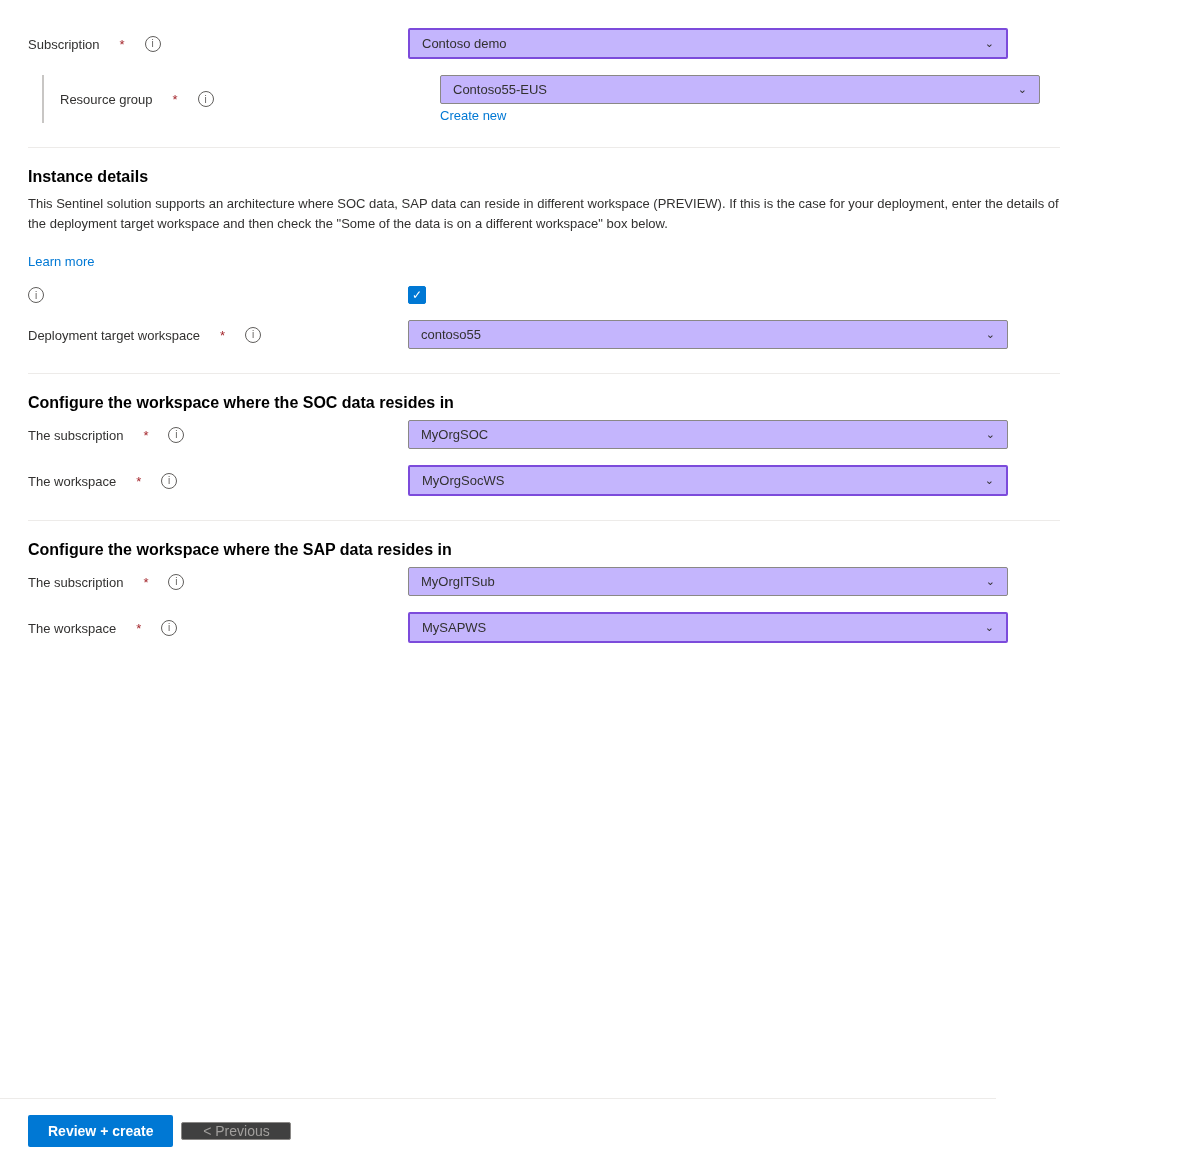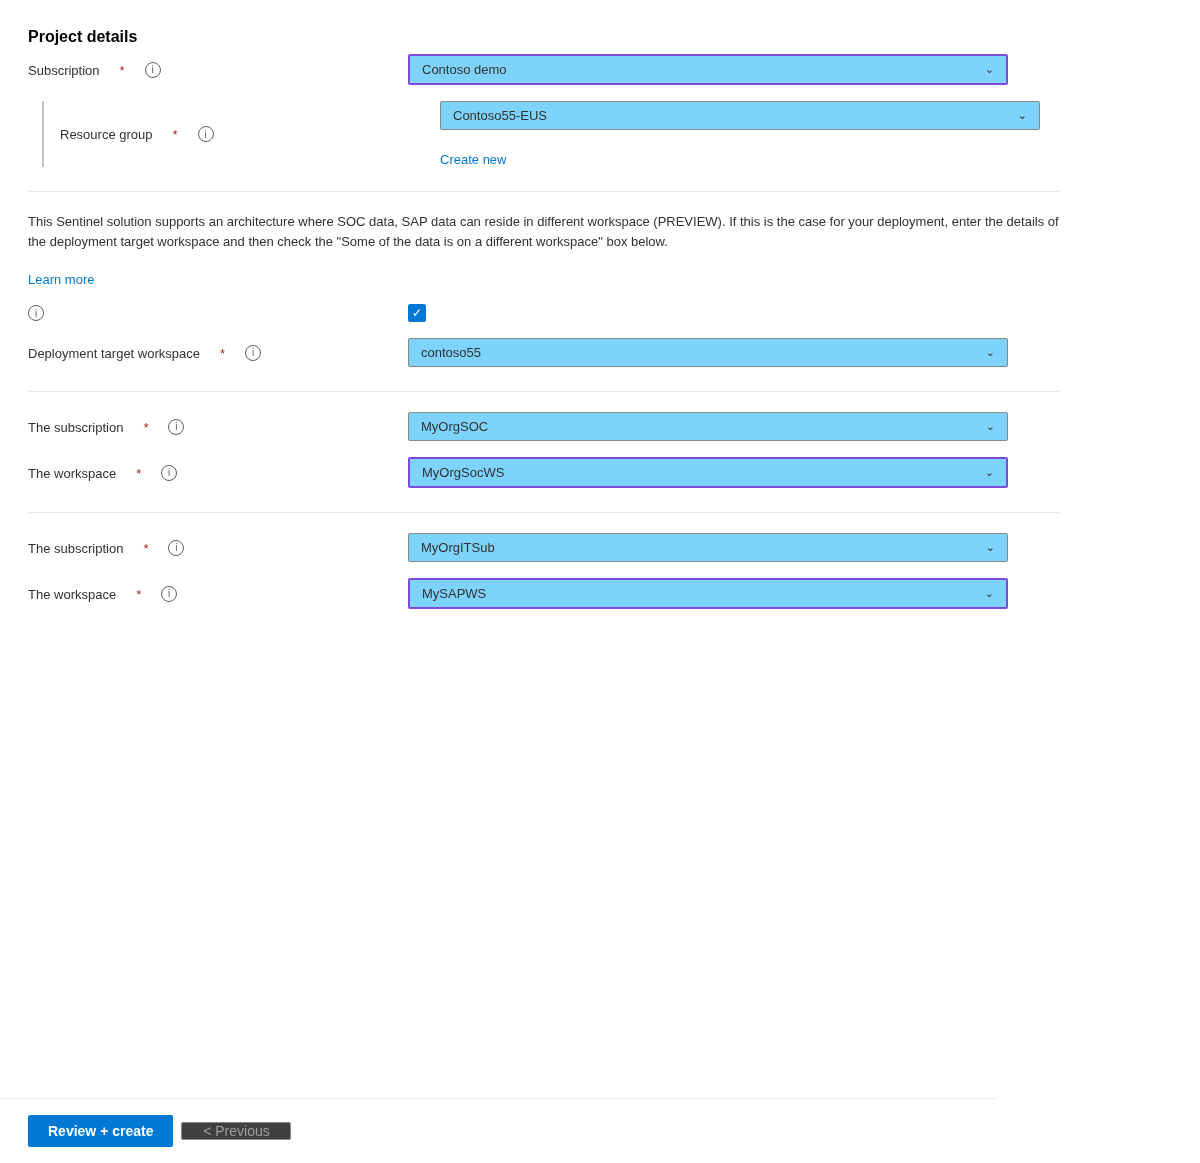--- a/index.html
+++ b/index.html
@@ -70,21 +70,21 @@
       flex: 1;
       max-width: 600px;
     }
 
     .dropdown {
       width: 100%;
       border: 1px solid #8a8886;
       border-radius: 2px;
       padding: 6px 12px;
       font-size: 13px;
-      background: #7dd3fc;
+      background: #c4b5fd;
       cursor: pointer;
       display: flex;
       align-items: center;
       justify-content: space-between;
       color: #323130;
       position: relative;
     }
 
     .dropdown.active-border {
       border: 2px solid #7c4bdb;
@@ -92,21 +92,21 @@
 
     .dropdown-chevron {
       font-size: 11px;
       color: #323130;
     }
 
     .create-new-link {
       color: #0078d4;
       font-size: 13px;
       cursor: pointer;
-      margin-top: 22px;
+      margin-top: 4px;
       display: inline-block;
       text-decoration: none;
     }
 
     .learn-more-link {
       color: #0078d4;
       font-size: 13px;
       cursor: pointer;
       display: inline-block;
       text-decoration: none;
@@ -222,21 +222,20 @@
       gap: 4px;
       margin-top: 2px;
     }
   </style>
 </head>
 <body>
 
 <div class="main-content">
 
   <div class="section-spacer">
-    <div class="section-title">Project details</div>
 
     <div class="form-row">
       <div class="form-label">
         <span>Subscription</span>
         <span class="required-star">*</span>
         <span class="info-icon">i</span>
       </div>
       <div class="form-control">
         <div class="dropdown active-border">
           <span>Contoso demo</span>
@@ -259,20 +258,21 @@
           </div>
           <a class="create-new-link">Create new</a>
         </div>
       </div>
     </div>
   </div>
 
   <hr class="divider-line">
 
   <div class="section-spacer">
+    <div class="section-title">Instance details</div>
     <p class="section-description">This Sentinel solution supports an architecture where SOC data, SAP data can reside in different workspace (PREVIEW). If this is the case for your deployment, enter the details of the deployment target workspace and then check the "Some of the data is on a different workspace" box below.</p>
     <a class="learn-more-link">Learn more</a>
 
     <br><br>
 
     
     <div class="form-row-checkbox">
       <div class="checkbox-label-block">
         <div class="checkbox-label-sub">
           <span class="info-icon">i</span>
@@ -295,20 +295,21 @@
           <span>contoso55</span>
           <span class="dropdown-chevron">⌄</span>
         </div>
       </div>
     </div>
   </div>
 
   <hr class="divider-line">
 
   <div class="section-spacer">
+    <div class="section-title">Configure the workspace where the SOC data resides in</div>
 
     <div class="form-row">
       <div class="form-label">
         <span>The subscription</span>
         <span class="required-star">*</span>
         <span class="info-icon">i</span>
       </div>
       <div class="form-control">
         <div class="dropdown">
           <span>MyOrgSOC</span>
@@ -328,20 +329,21 @@
           <span>MyOrgSocWS</span>
           <span class="dropdown-chevron">⌄</span>
         </div>
       </div>
     </div>
   </div>
 
   <hr class="divider-line">
 
   <div class="section-spacer">
+    <div class="section-title">Configure the workspace where the SAP data resides in</div>
 
     <div class="form-row">
       <div class="form-label">
         <span>The subscription</span>
         <span class="required-star">*</span>
         <span class="info-icon">i</span>
       </div>
       <div class="form-control">
         <div class="dropdown">
           <span>MyOrgITSub</span>

